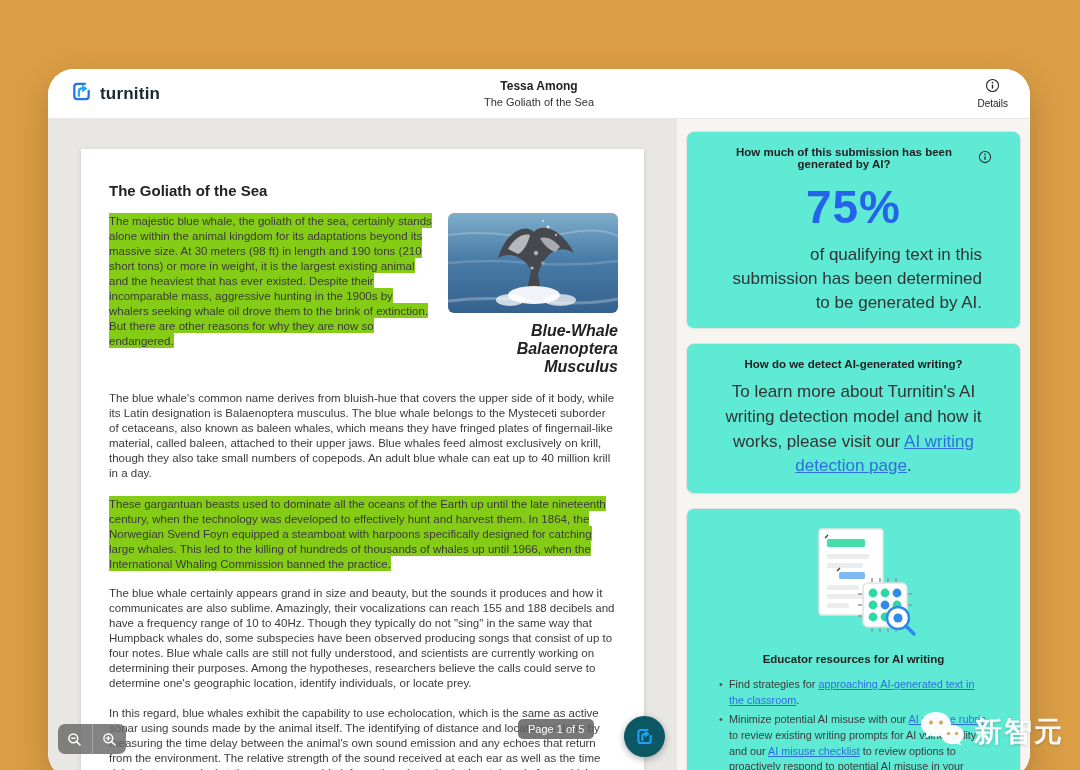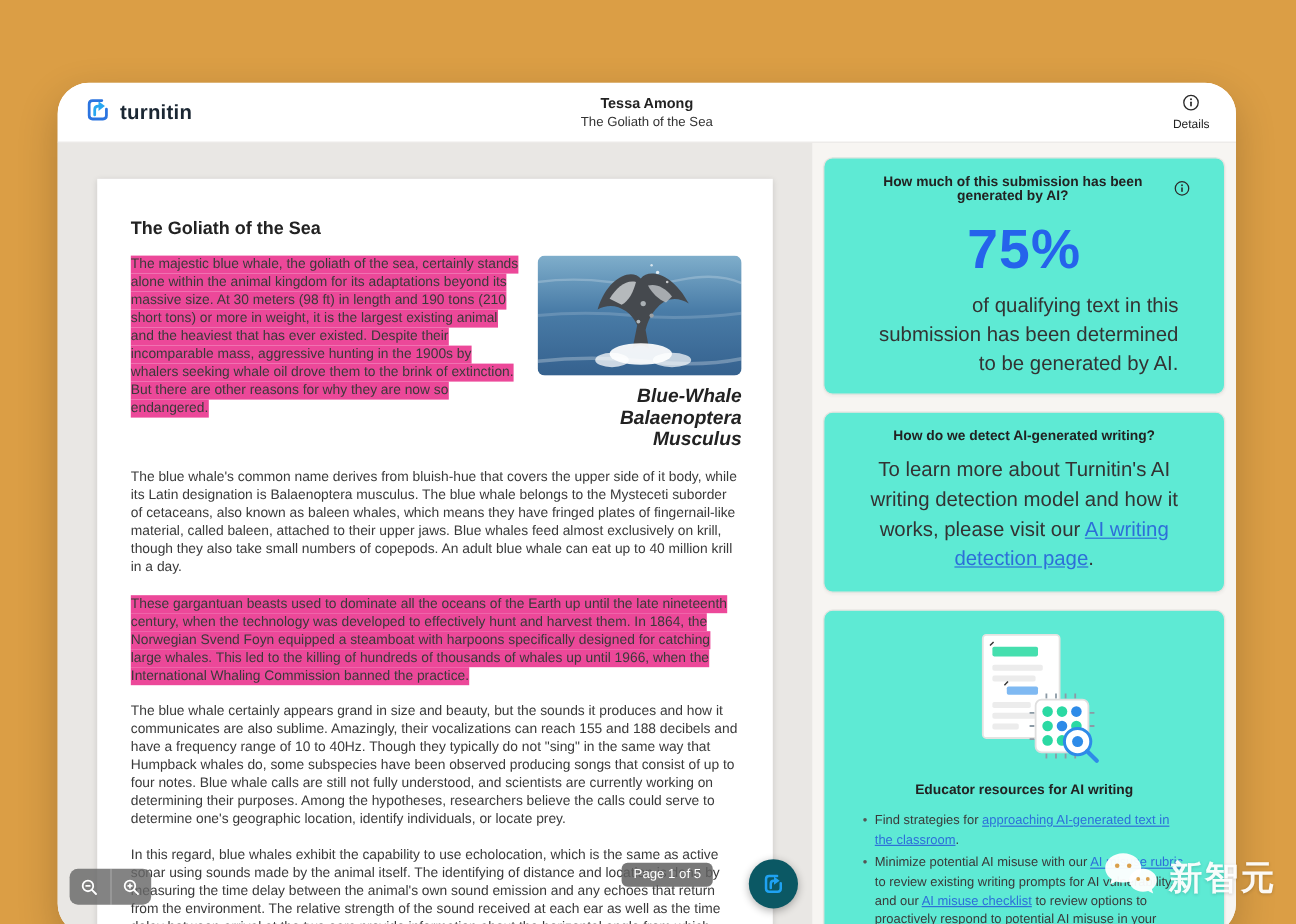--- a/index.html
+++ b/index.html
@@ -37,21 +37,21 @@
     padding:33px 26px 10px 28px;
   }
   .page-title { font-size:15px; font-weight:700; color:#222; margin-bottom:14px; }
   .para { font-size:11.5px; line-height:15px; color:#3a3a3a; margin-bottom:15px; }
   .row1 { display:flex; gap:13px; margin-bottom:15px; align-items:flex-start; }
   .row1 .col-text { flex:1; }
   .figure { width:170px; flex-shrink:0; }
   .photo { width:170px; height:100px; border-radius:6px; overflow:hidden; display:block; }
   .caption { font-size:16px; font-style:italic; font-weight:700; color:#222;
     text-align:right; margin-top:9px; }
-  .hl { background:#ec4899; padding:1.5px 0;
+  .hl { background:#84cc16; padding:1.5px 0;
     -webkit-box-decoration-break:clone; box-decoration-break:clone; }
   
   .zoom-pill {
     position:absolute; left:10px; bottom:25px; width:68px; height:30px;
     background:rgba(104,104,104,0.82); border-radius:7px; display:flex; z-index:5;
   }
   .zoom-btn { flex:1; display:flex; align-items:center; justify-content:center; cursor:pointer; }
   .zoom-btn + .zoom-btn { border-left:1px solid rgba(255,255,255,0.28); }
   .page-pill {
     position:absolute; left:470px; bottom:40px; background:rgba(96,96,96,0.85);

